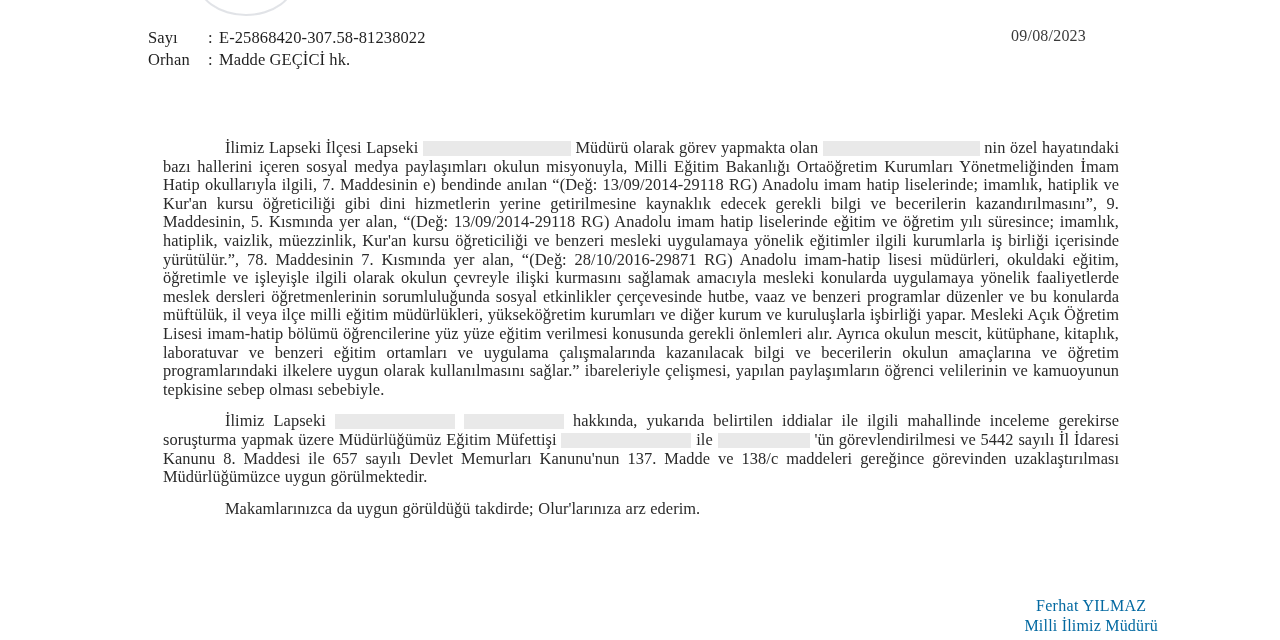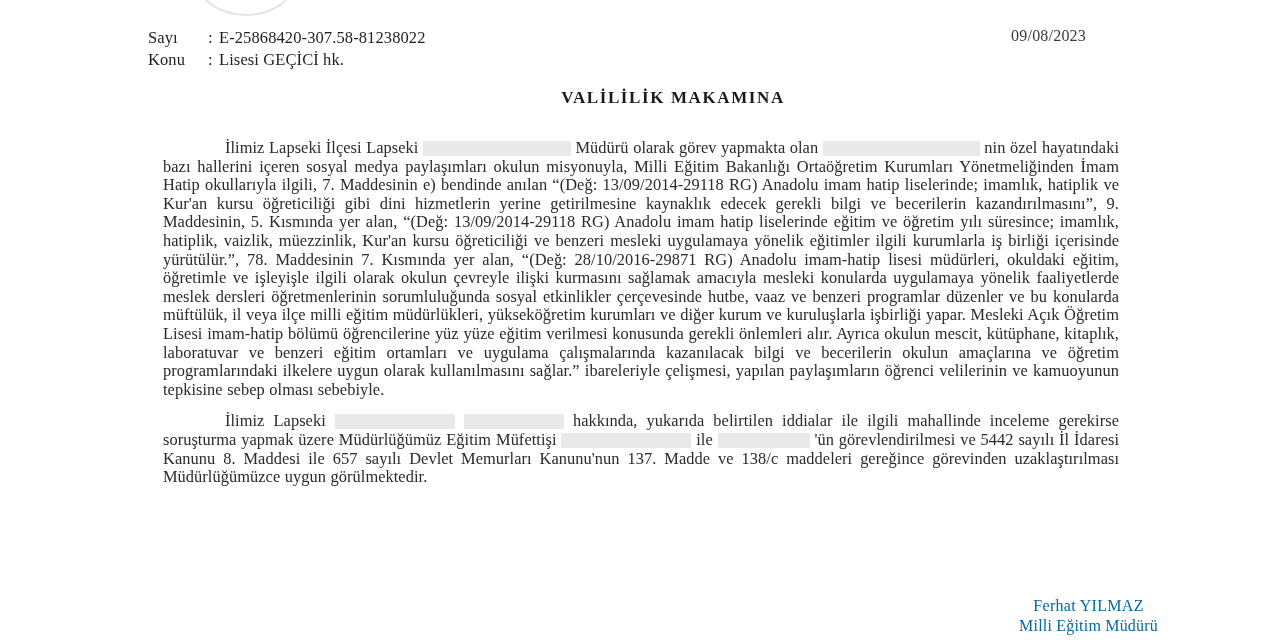--- a/index.html
+++ b/index.html
@@ -152,36 +152,36 @@
 
 <div id="page">
 
   <div id="header-block">
     <div class="meta-row">
       <span class="meta-label">Sayı</span>
       <span class="meta-colon">:</span>
       <span class="meta-value">E-25868420-307.58-81238022</span>
     </div>
     <div class="meta-row">
-      <span class="meta-label">Konu</span>
+      <span class="meta-label">Orhan</span>
       <span class="meta-colon">:</span>
-      <span class="meta-value">Lisesi GEÇİCİ hk.</span>
+      <span class="meta-value">Madde GEÇİCİ hk.</span>
     </div>
     <div id="doc-date">09/08/2023</div>
   </div>
 
-  <div id="doc-title">VALİLİLİK MAKAMINA</div>
 
   <div id="body-block">
 
     <p class="para fade-1" id="para1"><span class="indent"></span><span>İlimiz Lapseki İlçesi Lapseki </span><span class="redact r-w1"></span><span> Müdürü olarak görev yapmakta olan </span><span class="redact r-w3"></span><span> nin özel hayatındaki bazı hallerini içeren sosyal medya paylaşımları okulun misyonuyla, Milli Eğitim Bakanlığı Ortaöğretim Kurumları Yönetmeliğinden İmam Hatip okullarıyla ilgili, 7. Maddesinin e) bendinde anılan “(Değ: 13/09/2014-29118 RG) Anadolu imam hatip liselerinde; imamlık, hatiplik ve Kur'an kursu öğreticiliği gibi dini hizmetlerin yerine getirilmesine kaynaklık edecek gerekli bilgi ve becerilerin kazandırılmasını”, 9. Maddesinin, 5. Kısmında yer alan, “(Değ: 13/09/2014-29118 RG) Anadolu imam hatip liselerinde eğitim ve öğretim yılı süresince; imamlık, hatiplik, vaizlik, müezzinlik, Kur'an kursu öğreticiliği ve benzeri mesleki uygulamaya yönelik eğitimler ilgili kurumlarla iş birliği içerisinde yürütülür.”, 78. Maddesinin 7. Kısmında yer alan, “(Değ: 28/10/2016-29871 RG) Anadolu imam-hatip lisesi müdürleri, okuldaki eğitim, öğretimle ve işleyişle ilgili olarak okulun çevreyle ilişki kurmasını sağlamak amacıyla mesleki konularda uygulamaya yönelik faaliyetlerde meslek dersleri öğretmenlerinin sorumluluğunda sosyal etkinlikler çerçevesinde hutbe, vaaz ve benzeri programlar düzenler ve bu konularda müftülük, il veya ilçe milli eğitim müdürlükleri, yükseköğretim kurumları ve diğer kurum ve kuruluşlarla işbirliği yapar. Mesleki Açık Öğretim Lisesi imam-hatip bölümü öğrencilerine yüz yüze eğitim verilmesi konusunda gerekli önlemleri alır. Ayrıca okulun mescit, kütüphane, kitaplık, laboratuvar ve benzeri eğitim ortamları ve uygulama çalışmalarında kazanılacak bilgi ve becerilerin okulun amaçlarına ve öğretim programlarındaki ilkelere uygun olarak kullanılmasını sağlar.” ibareleriyle çelişmesi, yapılan paylaşımların öğrenci velilerinin ve kamuoyunun tepkisine sebep olması sebebiyle.</span></p>
 
     <p class="para fade-1" id="para2"><span class="indent"></span><span>İlimiz Lapseki </span><span class="redact r-w6"></span><span> </span><span class="redact r-w5"></span><span> hakkında, yukarıda belirtilen iddialar ile ilgili mahallinde inceleme gerekirse soruşturma yapmak üzere Müdürlüğümüz Eğitim Müfettişi </span><span class="redact r-w2"></span><span> ile </span><span class="redact r-w4"></span><span> 'ün görevlendirilmesi ve 5442 sayılı İl İdaresi Kanunu 8. Maddesi ile 657 sayılı Devlet Memurları Kanunu'nun 137. Madde ve 138/c maddeleri gereğince görevinden uzaklaştırılması Müdürlüğümüzce uygun görülmektedir.</span></p>
 
+    <p class="para fade-1" id="para3"><span class="indent"></span><span>Makamlarınızca da uygun görüldüğü takdirde; Olur'larınıza arz ederim.</span></p>
 
   </div>
 
   <div id="signature-block">
     <div class="sig-name">Ferhat YILMAZ</div>
-    <div class="sig-title">Milli Eğitim Müdürü</div>
+    <div class="sig-title">Milli İlimiz Müdürü</div>
   </div>
 
 </div>
 
 </body></html>

